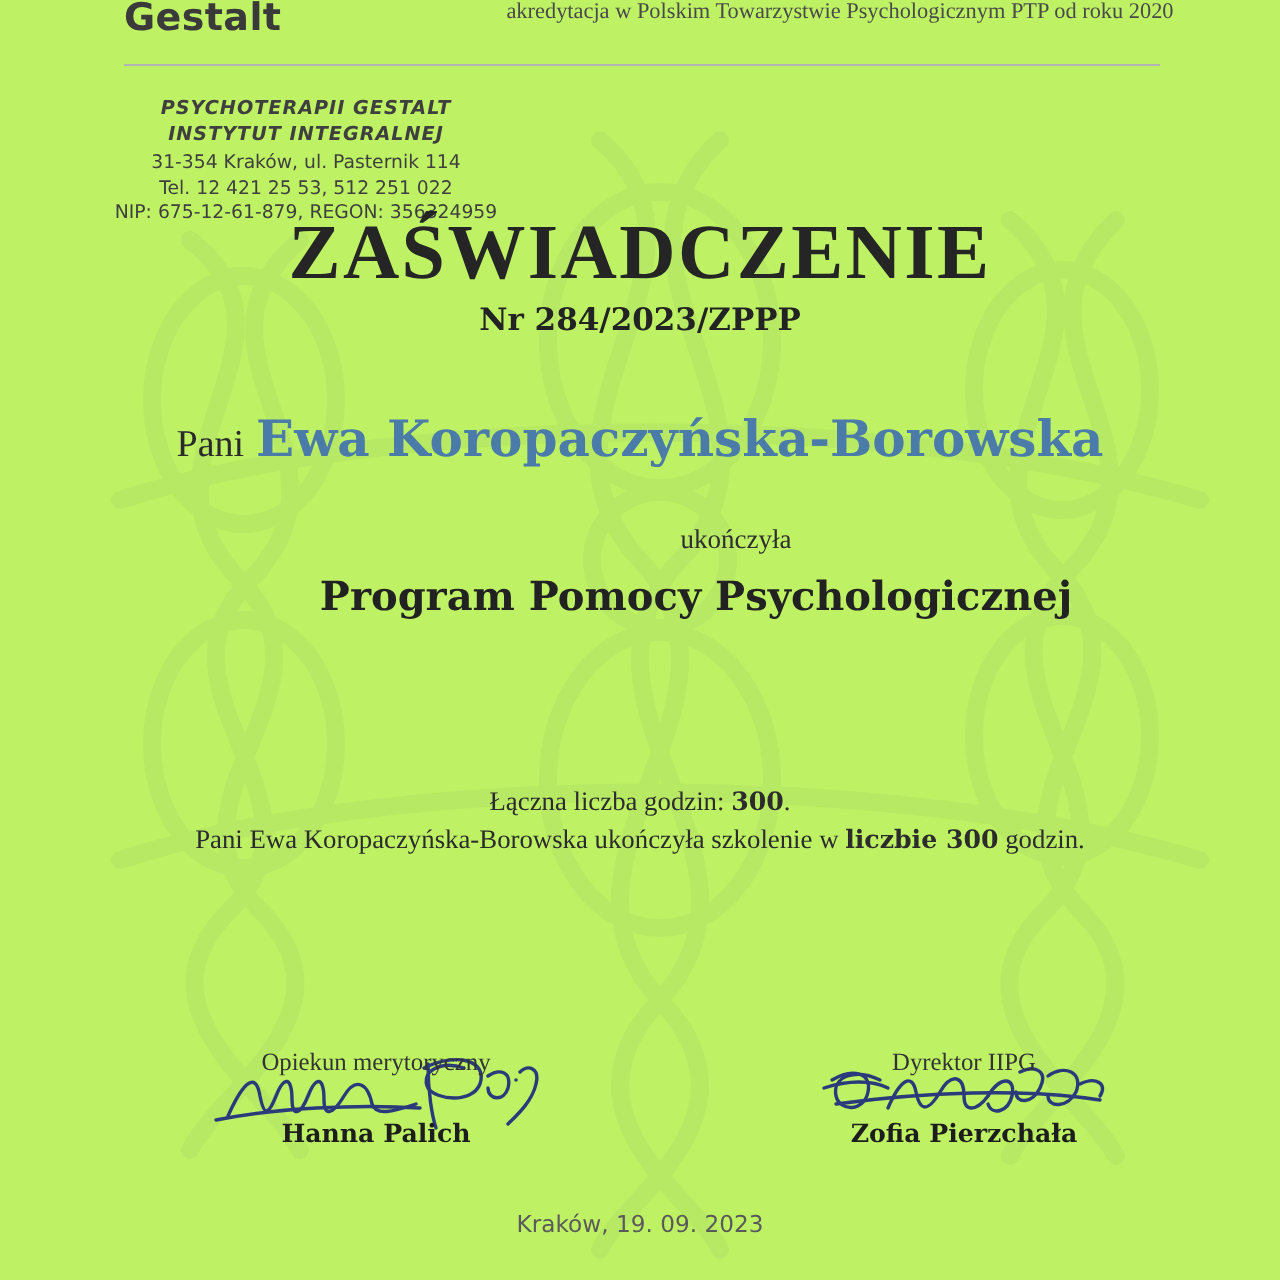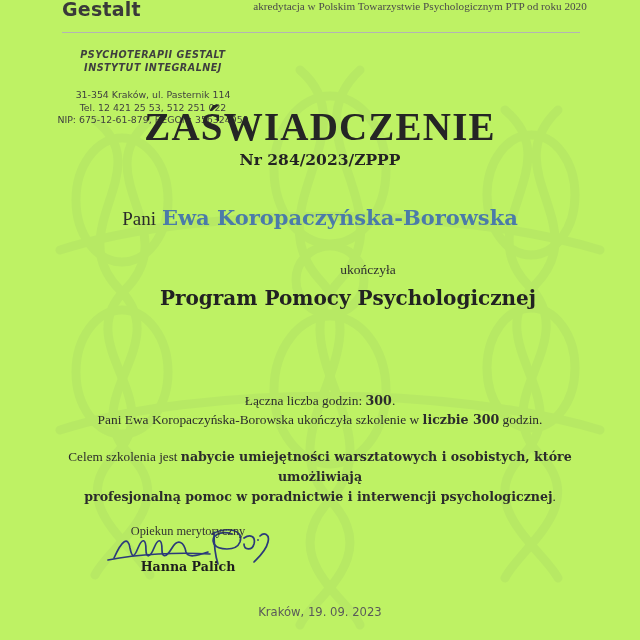--- a/index.html
+++ b/index.html
@@ -78,21 +78,21 @@
     color: #3f3f3f;
   }
   .institute-name {
     font-style: italic;
     font-weight: bold;
     font-size: 9.6px;
     letter-spacing: 0.5px;
     line-height: 13px;
   }
   .institute-addr {
-    margin-top: 15px;
+    margin-top: 2px;
     font-size: 9.4px;
     line-height: 12.6px;
     color: #3f3f3f;
   }
   .institute-addr div { white-space: nowrap; }
 
   
   .cert-title {
     position: absolute;
     left: 0;
@@ -129,21 +129,21 @@
     z-index: 2;
   }
   .recipient-salutation {
     font-family: "Liberation Serif", serif;
     font-size: 19px;
     color: #2b2b2b;
   }
   .recipient-name {
     font-family: "DejaVu Serif", serif;
     font-weight: bold;
-    font-size: 21px;
+    font-size: 25px;
     color: #4b7ba9;
     margin-left: 6px;
   }
 
   .completed-word {
     position: absolute;
     left: 0;
     top: 262px;
     width: 640px;
     text-align: center;
@@ -321,40 +321,54 @@
   <div class="completed-word">ukończyła</div>
 
   <div class="program-name">Program Pomocy Psychologicznej</div>
 
 
   <div class="hours">
     <span>Łączna liczba godzin: </span><b>300</b><span>.</span><br>
     <span>Pani Ewa Koropaczyńska-Borowska ukończyła szkolenie w </span><b>liczbie 300</b><span> godzin.</span>
   </div>
 
-  <div class="purpose">
-    <span>Celem szkolenia jest </span><b>nabycie umiejętności warsztatowych i osobistych, które umożliwiają</b><br>
-    <b>profesjonalną pomoc w poradnictwie i interwencji psychologicznej</b><span>.</span>
-  </div>
 
   <div class="signature-block signature-left">
     <div class="signature-role">Opiekun merytoryczny</div>
     <div class="signature-scribble">
       <svg width="200" height="42" viewBox="0 0 200 42" xmlns="http://www.w3.org/2000/svg">
         <g fill="none" stroke="#2b3a7a" stroke-width="1.7" stroke-linecap="round" stroke-linejoin="round">
           <path d="M26 34 C 34 16, 40 12, 42 24 C 44 34, 46 34, 50 24 C 54 14, 58 14, 58 26 C 58 34, 62 34, 66 24
                    C 70 14, 74 14, 74 26 C 74 34, 78 34, 84 24 C 90 14, 96 18, 98 28 C 100 34, 108 32, 120 28"></path>
           <path d="M20 36 C 50 30, 90 28, 122 30"></path>
           <path d="M124 10 C 140 2, 156 6, 152 18 C 148 28, 130 26, 126 20 C 122 12, 132 6, 144 10"></path>
           <path d="M126 8 C 126 22, 128 34, 130 40"></path>
           <path d="M156 14 C 162 10, 168 12, 166 20 C 164 27, 156 26, 156 20"></path>
           <path d="M172 12 C 176 8, 182 10, 180 18 C 178 27, 170 34, 166 38"></path>
           <circle cx="170" cy="16" r="0.9" fill="#2b3a7a" stroke="none"></circle>
         </g>
       </svg>
     </div>
     <div class="signature-name">Hanna Palich</div>
   </div>
 
+  <div class="signature-block signature-right">
+    <div class="signature-role">Dyrektor IIPG</div>
+    <div class="signature-scribble">
+      <svg width="200" height="42" viewBox="0 0 200 42" xmlns="http://www.w3.org/2000/svg">
+        <g fill="none" stroke="#2b3a7a" stroke-width="1.7" stroke-linecap="round" stroke-linejoin="round">
+          <path d="M34 16 C 44 10, 54 12, 52 22 C 50 32, 38 32, 36 24 C 34 14, 46 10, 58 16"></path>
+          <path d="M30 20 C 42 16, 54 16, 62 20"></path>
+          <path d="M62 30 C 68 16, 74 12, 76 22 C 78 32, 82 32, 88 22 C 94 12, 100 14, 100 24 C 100 32, 106 32, 112 24"></path>
+          <path d="M112 24 C 118 14, 126 14, 124 24 C 122 32, 114 34, 112 28"></path>
+          <path d="M128 12 C 136 8, 142 12, 138 20 C 134 28, 126 28, 126 22"></path>
+          <path d="M142 14 C 150 8, 160 12, 156 22 C 152 30, 142 30, 142 24"></path>
+          <path d="M36 28 C 80 22, 130 20, 168 26"></path>
+          <path d="M158 18 C 166 14, 172 18, 168 24"></path>
+        </g>
+      </svg>
+    </div>
+    <div class="signature-name">Zofia Pierzchała</div>
+  </div>
 
   <div class="footer-date">Kraków, 19. 09. 2023</div>
 
 </div>
 
 </body></html>

